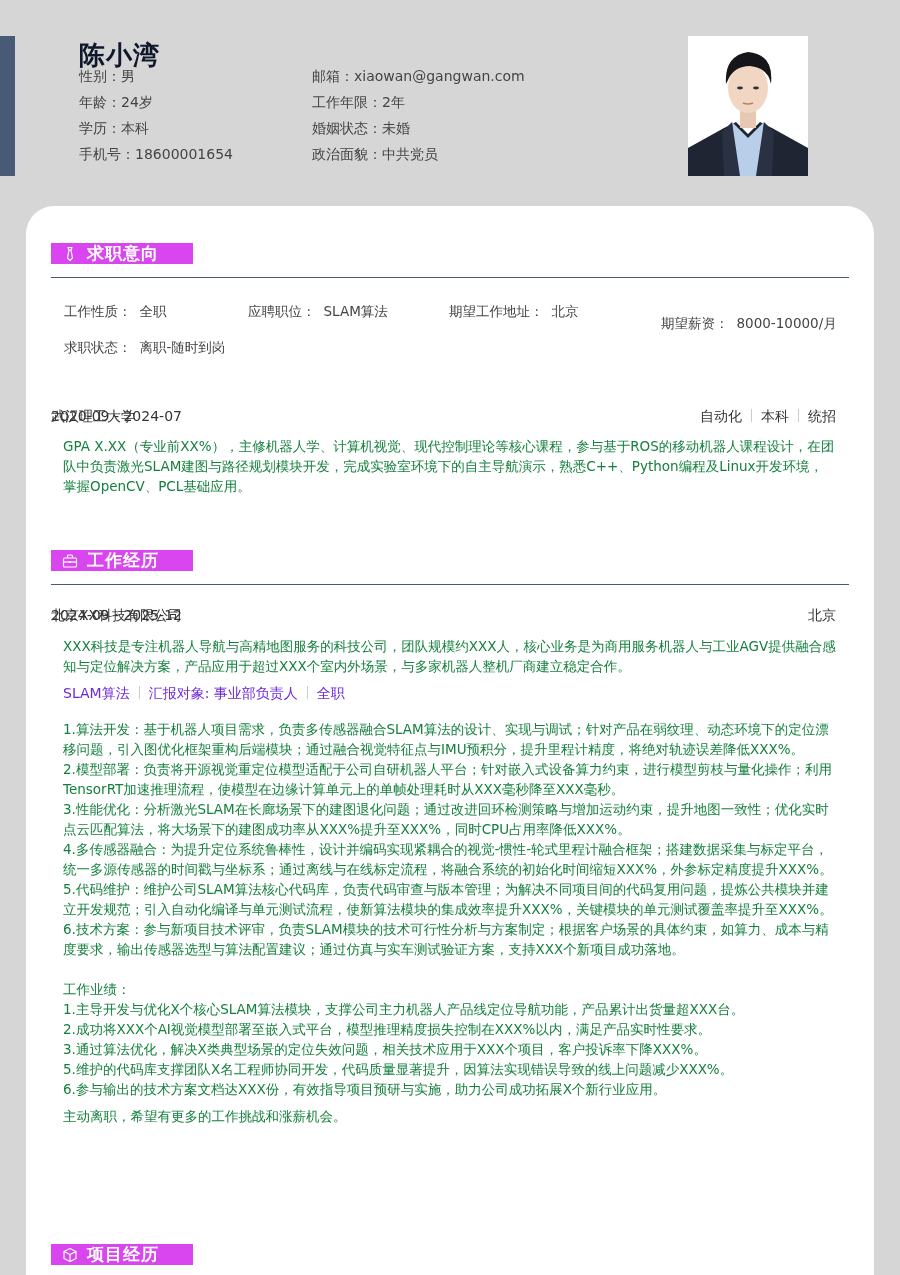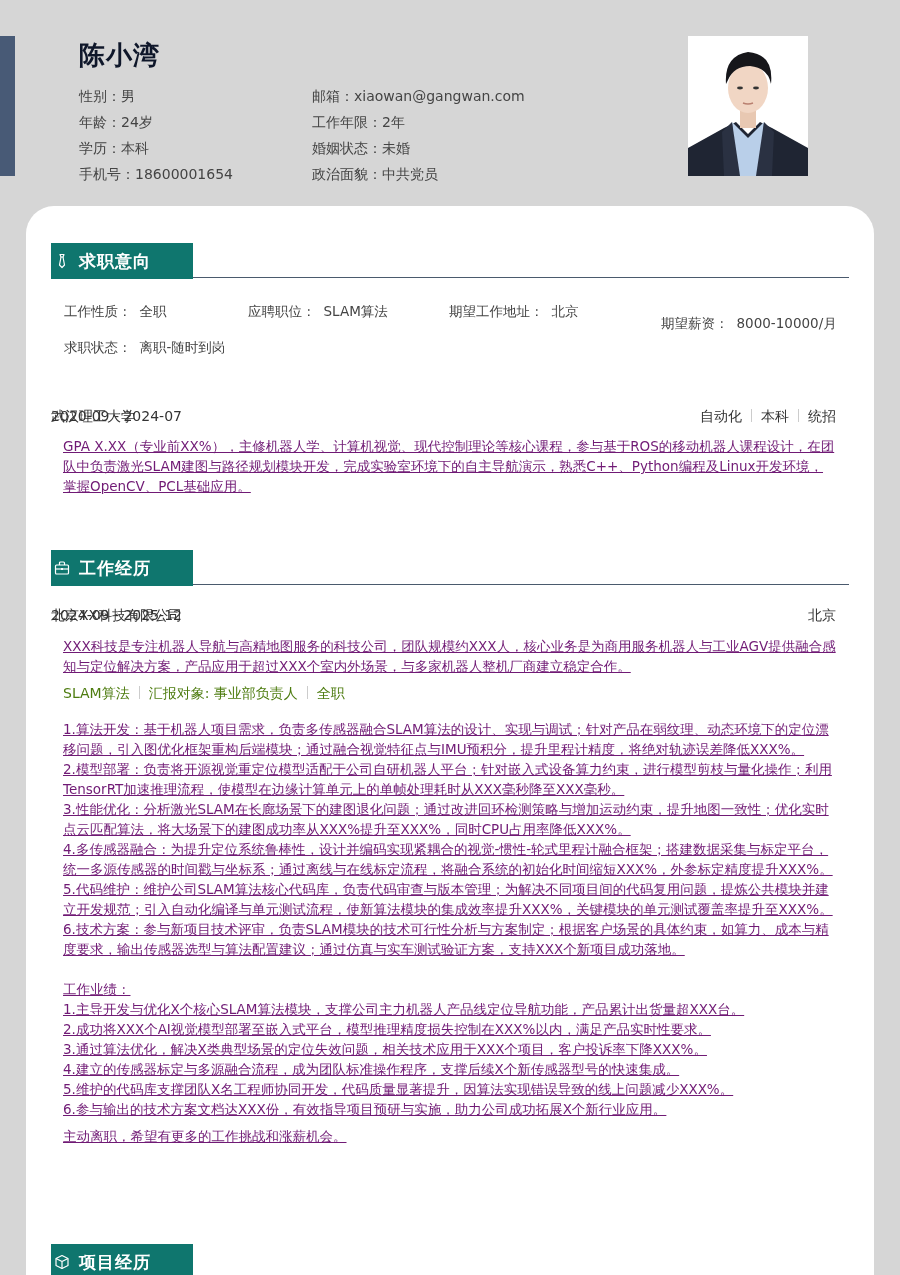--- a/index.html
+++ b/index.html
@@ -13,21 +13,21 @@
 
   
   .header-accent {
     position: absolute; left: 0; top: 36px; width: 15px; height: 140px;
     background: #485a76;
   }
   .name {
     position: absolute; left: 79px; top: 38px;
     font-size: 26px; font-weight: bold; color: #0f172a; letter-spacing: 1px;
   }
-  .info-col { position: absolute; top: 86px; }
+  .info-col { position: absolute; top: 66px; }
   .info-col.left { left: 79px; }
   .info-col.right { left: 312px; }
   .info-row {
     height: 26px; line-height: 20px; font-size: 14px; color: #444;
     white-space: nowrap;
   }
   .photo {
     position: absolute; left: 688px; top: 36px; width: 120px; height: 140px;
     background: #fff; overflow: hidden;
   }
@@ -35,43 +35,43 @@
   
   .card {
     position: absolute; left: 26px; top: 206px; width: 848px; height: 1100px;
     background: #fff; border-radius: 28px 28px 0 0;
   }
   .section { position: absolute; left: 25px; width: 798px; }
   .sec-head {
     position: relative; height: 35px; border-bottom: 1.5px solid #4a5a6d;
   }
   .sec-tab {
-    position: absolute; left: 0; top: 0; width: 142px; height: 36px;
-    background: #0f766e; color: #fff;
-    display: flex; align-items: center; padding-left: 3px;
+    position: absolute; left: 0; top: 0; width: 142px; height: 21px;
+    background: #d946ef; color: #fff;
+    display: flex; align-items: center; padding-left: 11px;
   }
   .sec-tab svg { width: 16px; height: 16px; margin-right: 9px; flex: none; }
   .sec-title { font-size: 17px; font-weight: bold; letter-spacing: 1px; }
 
-  .body-text { font-size: 13.5px; line-height: 20px; color: #701a75; text-decoration: underline; }
+  .body-text { font-size: 13.5px; line-height: 20px; color: #15803d; }
 
   .intent-row {
     position: absolute; left: 13px; font-size: 13.5px; color: #444; white-space: nowrap;
   }
   .intent-row span.v { margin-left: 8px; }
 
   .row3 {
     position: relative; height: 20px; font-size: 14px; color: #333; line-height: 20px;
   }
   .row3 .l { position: absolute; left: 0; }
   .row3 .c { position: absolute; left: 0; right: 0; text-align: left; }
   .row3 .r { position: absolute; right: 13px; }
   .sep { display: inline-block; width: 1px; height: 13px; background: #ccc; margin: 0 9px; vertical-align: -1px; }
   .para { padding: 0 13px 0 12px; }
-  .tags { font-size: 14px; color: #4d7c0f; padding-left: 12px; line-height: 20px; }
+  .tags { font-size: 14px; color: #6d28d9; padding-left: 12px; line-height: 20px; }
 </style>
 </head>
 <body>
 
 <div class="page">
 
   <div class="header-accent"></div>
   <div class="name">陈小湾</div>
 
   <div class="info-col left">
@@ -169,21 +169,20 @@
         <div>4.多传感器融合：为提升定位系统鲁棒性，设计并编码实现紧耦合的视觉-惯性-轮式里程计融合框架；搭建数据采集与标定平台，统一多源传感器的时间戳与坐标系；通过离线与在线标定流程，将融合系统的初始化时间缩短XXX%，外参标定精度提升XXX%。</div>
         <div>5.代码维护：维护公司SLAM算法核心代码库，负责代码审查与版本管理；为解决不同项目间的代码复用问题，提炼公共模块并建立开发规范；引入自动化编译与单元测试流程，使新算法模块的集成效率提升XXX%，关键模块的单元测试覆盖率提升至XXX%。</div>
         <div>6.技术方案：参与新项目技术评审，负责SLAM模块的技术可行性分析与方案制定；根据客户场景的具体约束，如算力、成本与精度要求，输出传感器选型与算法配置建议；通过仿真与实车测试验证方案，支持XXX个新项目成功落地。</div>
       </div>
 
       <div class="body-text para" style="margin-top:20px;">
         <div>工作业绩：</div>
         <div>1.主导开发与优化X个核心SLAM算法模块，支撑公司主力机器人产品线定位导航功能，产品累计出货量超XXX台。</div>
         <div>2.成功将XXX个AI视觉模型部署至嵌入式平台，模型推理精度损失控制在XXX%以内，满足产品实时性要求。</div>
         <div>3.通过算法优化，解决X类典型场景的定位失效问题，相关技术应用于XXX个项目，客户投诉率下降XXX%。</div>
-        <div>4.建立的传感器标定与多源融合流程，成为团队标准操作程序，支撑后续X个新传感器型号的快速集成。</div>
         <div>5.维护的代码库支撑团队X名工程师协同开发，代码质量显著提升，因算法实现错误导致的线上问题减少XXX%。</div>
         <div>6.参与输出的技术方案文档达XXX份，有效指导项目预研与实施，助力公司成功拓展X个新行业应用。</div>
       </div>
 
       <div class="body-text para" style="margin-top:7px;">主动离职，希望有更多的工作挑战和涨薪机会。</div>
     </div>
 
     <div class="section" style="top:1038px;">
       <div class="sec-head" style="border-bottom:none;">
         <div class="sec-tab">

